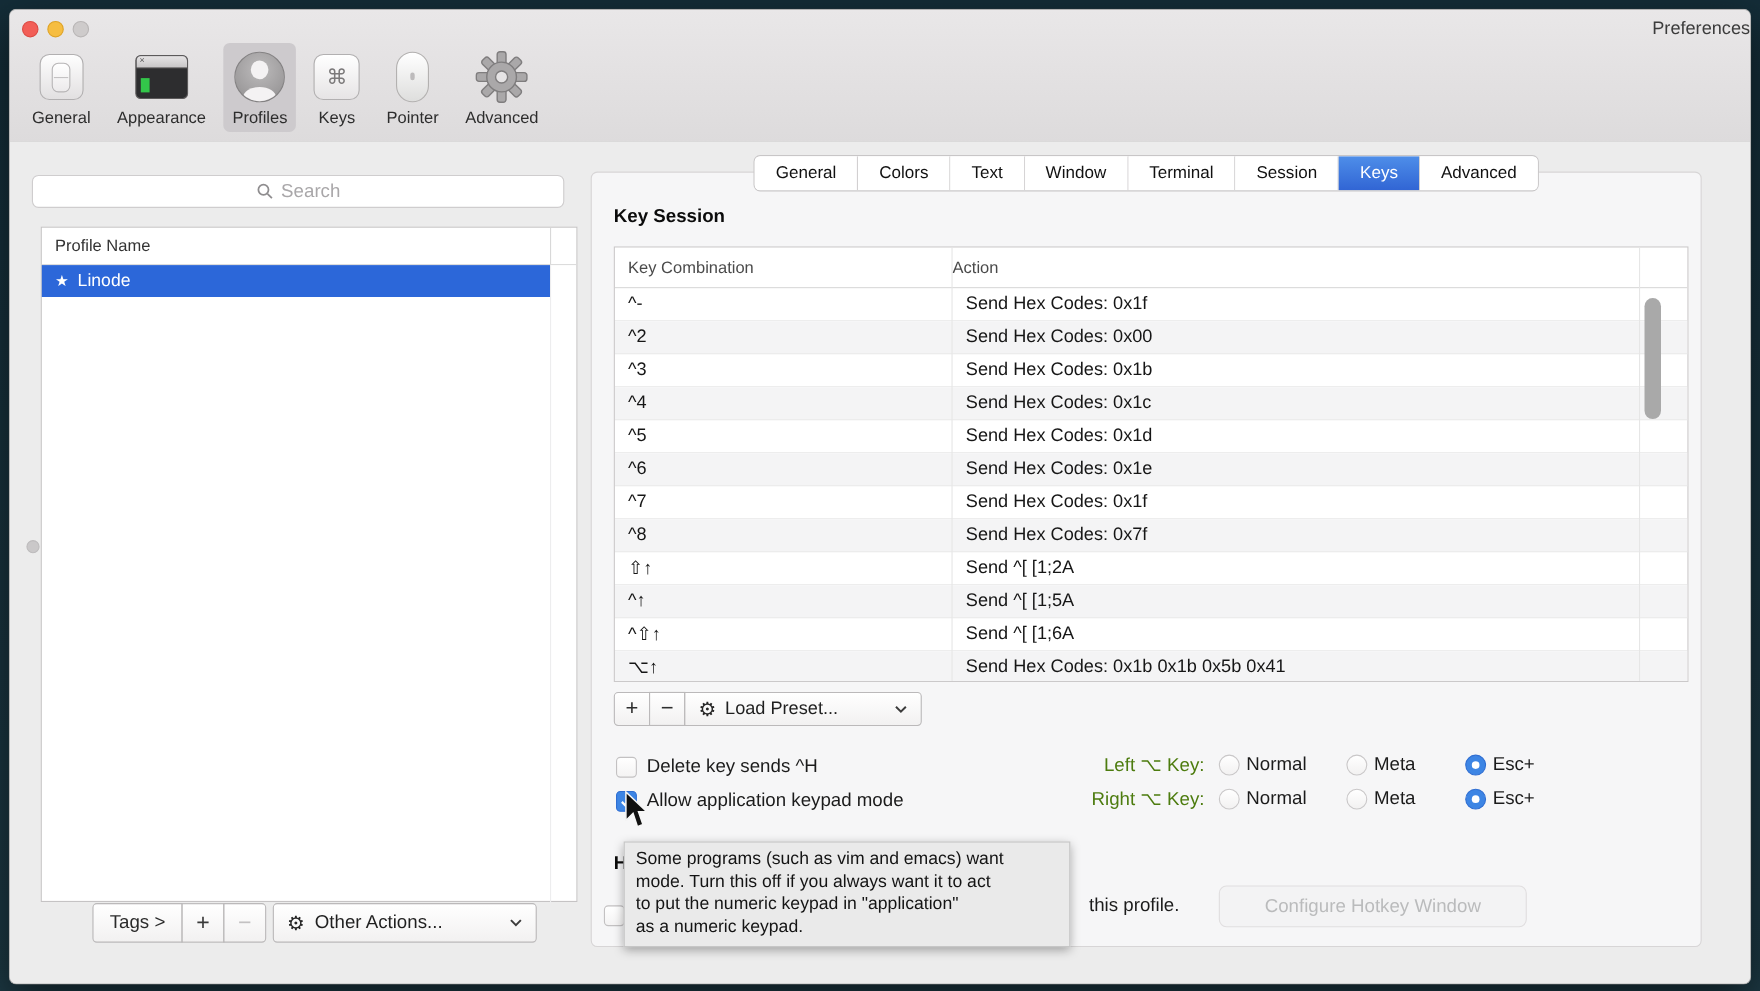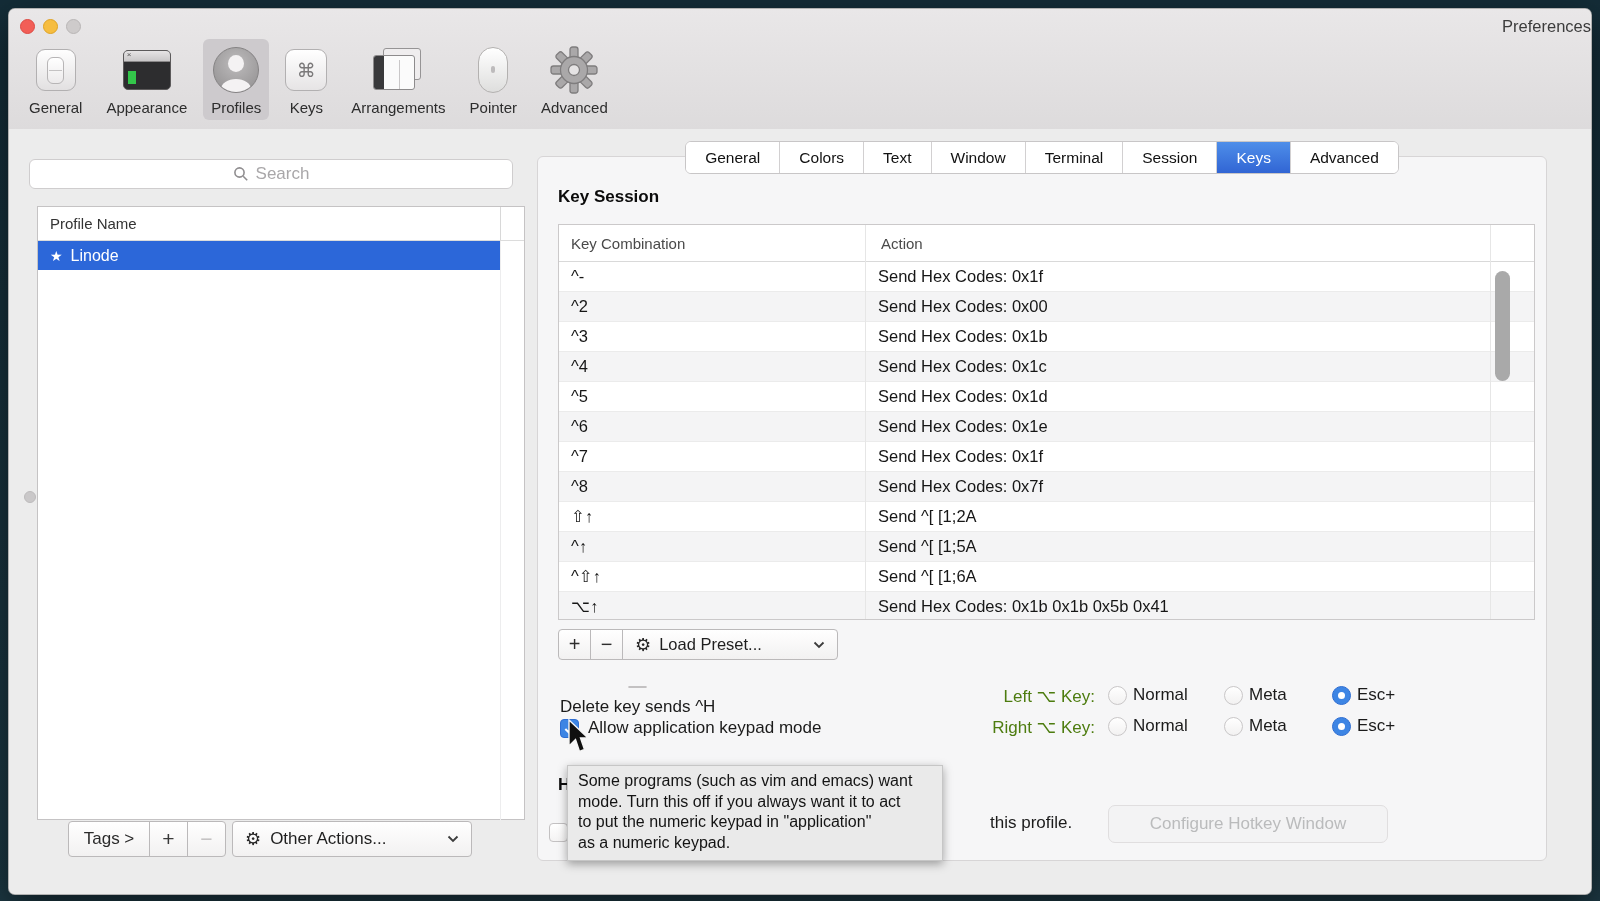--- a/index.html
+++ b/index.html
@@ -45,21 +45,21 @@
      display:flex;align-items:center;justify-content:center;gap:7px;color:#a9a7a9;font-size:17px;box-sizing:border-box;}
   .plist{position:absolute;left:28px;top:77px;width:488px;height:614px;background:#fff;border:1px solid #c5c3c4;box-sizing:border-box;}
   .plist .hdr{height:33px;line-height:33px;padding-left:12px;font-size:15px;color:#333;border-bottom:1px solid #dcdcdc;position:relative;}
   .plist .vline{position:absolute;top:0;bottom:0;left:462px;width:1px;background:#ededee;}
   .plist .hdr .vline{background:#d8d8d8;}
   .prow{height:29px;display:flex;align-items:center;padding-left:12px;gap:8px;}
   .prow.sel{background:#2c67d9;color:#fff;width:462px;box-sizing:border-box;}
   .prow .star{font-size:14px;}
   .prow .pname{font-size:16px;font-weight:normal;}
   .splitter-dot{position:absolute;left:15px;top:362px;width:12px;height:12px;border-radius:50%;background:#cac8c9;border:1px solid #bdbbbc;box-sizing:border-box;}
-  .lfooter{position:absolute;left:20px;top:692px;height:36px;display:flex;align-items:stretch;font-size:17px;color:#2b2b2b;padding-left:39px;}
+  .lfooter{position:absolute;left:36px;top:692px;height:36px;display:flex;align-items:stretch;font-size:17px;color:#2b2b2b;padding-left:39px;}
   .btn{background:linear-gradient(#ffffff,#f2f1f1);border:1px solid #bbb9ba;display:flex;align-items:center;justify-content:center;box-sizing:border-box;}
   .lfooter .btn{margin-right:-1px;}
   .btn.tags{width:82px;border-radius:4px 0 0 4px;}
   .btn.sq{width:39px;font-size:21px;color:#3a3a3a;}
   .btn.sq.last{border-radius:0 4px 4px 0;}
   .btn.dis{color:#c3c1c2;}
   .dropdown{background:linear-gradient(#ffffff,#f2f1f1);border:1px solid #bbb9ba;border-radius:4px;display:flex;align-items:center;box-sizing:border-box;}
   .dd-other{width:240px;margin-left:7px;padding:0 12px;gap:9px;}
   .gear-glyph{font-size:18px;color:#262626;line-height:1;}
   .dd-label{flex:1;font-size:17px;color:#1f1f1f;white-space:nowrap;}
@@ -67,21 +67,21 @@
   .card{position:absolute;left:528px;top:27px;width:1010px;height:705px;background:#f6f6f7;border:1px solid #d7d5d6;border-radius:6px;box-sizing:border-box;}
   .tabswrap{position:absolute;left:528px;top:12px;width:1010px;display:flex;justify-content:center;z-index:5;}
   .tabs{display:flex;border:1px solid #c8c6c7;border-radius:6px;overflow:hidden;background:#fff;height:31px;box-shadow:0 0 0 1px rgba(255,255,255,0);}
   .tab{display:flex;align-items:center;padding:0 19px;font-size:15.5px;color:#111;background:#fff;border-right:1px solid #d2d0d1;cursor:default;}
   .tab:last-child{border-right:none;}
   .tab.sel{background:linear-gradient(#4e8ee9,#3165d4);color:#fff;}
   .km-title{position:absolute;left:20px;top:30px;font-size:17px;font-weight:bold;color:#0b0b0b;}
   .table{position:absolute;left:20px;top:67px;width:977px;height:396px;background:#fff;border:1px solid #cbc9ca;box-sizing:border-box;overflow:hidden;}
   .thead{height:36px;display:flex;align-items:center;border-bottom:1px solid #d9d9d9;color:#4a4a4a;font-size:15px;position:relative;}
   .thead .c1{padding-left:12px;width:294px;}
-  .thead .c2{padding-left:16px;}
+  .thead .c2{padding-left:1px;}
   .tcol-line{position:absolute;top:0;bottom:0;width:1px;background:#e6e6e6;}
   .trow{height:29px;display:flex;align-items:center;font-size:16.5px;color:#161616;border-bottom:1px solid #ebebeb;}
   .trow.alt{background:#f4f4f5;}
   .trow .c1{padding-left:12px;width:294px;box-sizing:content-box;}
   .trow .c2{padding-left:13px;}
   .scroll-thumb{position:absolute;left:936px;top:46px;width:15px;height:110px;border-radius:8px;background:#a9a9a9;}
   .preset-bar{position:absolute;left:20px;top:472px;height:31px;display:flex;}
   .preset-bar .btn{margin-right:-1px;width:33px;font-size:20px;color:#2e2e2e;}
   .preset-bar .btn.first{border-radius:4px 0 0 4px;}
   .dd-preset{width:216px;padding:0 12px;gap:8px;border-radius:0 4px 4px 0;}
@@ -96,21 +96,21 @@
   .rpair{position:absolute;display:flex;align-items:center;gap:6px;top:-1px;}
   .radio{width:19px;height:19px;border-radius:50%;background:linear-gradient(#fff,#f2f1f1);border:1px solid #c9c7c8;box-sizing:border-box;position:relative;}
   .radio.on{background:#3d85e4;border-color:#2f6ed2;}
   .radio.on:after{content:"";position:absolute;left:50%;top:50%;width:7px;height:7px;margin:-3.5px 0 0 -3.5px;border-radius:50%;background:#fff;}
   
   .h-clip{position:absolute;left:20px;top:618px;font-size:17px;font-weight:bold;color:#0b0b0b;}
   .hk-cbox{position:absolute;left:11px;top:664px;}
   .hk-text{position:absolute;left:452px;top:656px;font-size:17px;color:#1b1b1b;}
   .hk-btn{position:absolute;left:570px;top:648px;width:280px;height:38px;border-radius:7px;background:#f3f3f4;border:1px solid #e0dedf;
           display:flex;align-items:center;justify-content:center;font-size:17px;color:#babbbc;box-sizing:border-box;}
-  .tooltip{position:absolute;left:29px;top:608px;width:376px;background:#eaeaea;border:1px solid #c6c6c6;box-shadow:0 3px 9px rgba(0,0,0,.35);
+  .tooltip{position:absolute;left:29px;top:608px;width:406px;background:#eaeaea;border:1px solid #c6c6c6;box-shadow:0 3px 9px rgba(0,0,0,.35);
            padding:5px 10px 7px;font-size:16px;line-height:20.5px;color:#141414;box-sizing:border-box;z-index:8;}
   .cursor{position:absolute;left:28px;top:562px;z-index:9;}
 </style>
 </head>
 <body>
 
 <div class="screen">
   <div class="window">
 
     <div class="chrome">
@@ -147,32 +147,20 @@
                 <div class="body"></div>
               </div>
           </div>
           <div class="tlabel">Profiles</div>
         </div>
         <div class="titem">
           <div class="ticon">
             <div class="ic-keys">⌘</div>
           </div>
           <div class="tlabel">Keys</div>
-        </div>
-        <div class="titem">
-          <div class="ticon">
-            <div class="ic-arrangements">
-                <div class="back"></div>
-                <div class="front">
-                  <div class="side"></div>
-                  <div class="div"></div>
-                </div>
-              </div>
-          </div>
-          <div class="tlabel">Arrangements</div>
         </div>
         <div class="titem">
           <div class="ticon">
             <div class="ic-pointer">
                 <div class="dot"></div>
               </div>
           </div>
           <div class="tlabel">Pointer</div>
         </div>
         <div class="titem">
@@ -341,21 +329,21 @@
             </div>
           <div class="dropdown dd-preset">
             <span class="gear-glyph">⚙</span>
             <span class="dd-label">Load Preset...</span>
             <svg width="12" height="8" viewBox="0 0 12 8">
               <polyline points="1.5,1.5 6,6 10.5,1.5" fill="none" stroke="#3c3c3c" stroke-width="1.8"></polyline>
             </svg>
           </div>
         </div>
 
-        <div class="checkrow" style="top:529px;flex-direction:column;">
+        <div class="checkrow" style="top:529px;">
           <div class="cbox"></div>
           <div class="clabel">Delete key sends ^H</div>
         </div>
         <div class="checkrow" style="top:560px;">
           <div class="cbox on">
             <svg width="13" height="13" viewBox="0 0 14 14">
               <polyline points="2.5,7.5 6,11 11.5,3" fill="none" stroke="#fff" stroke-width="2.2"></polyline>
             </svg>
           </div>
           <div class="clabel">Allow application keypad mode</div>

